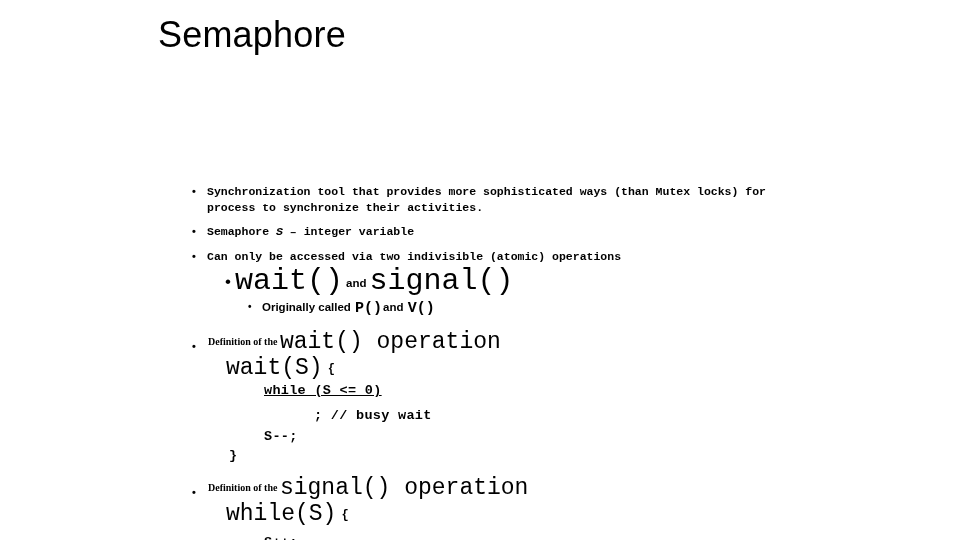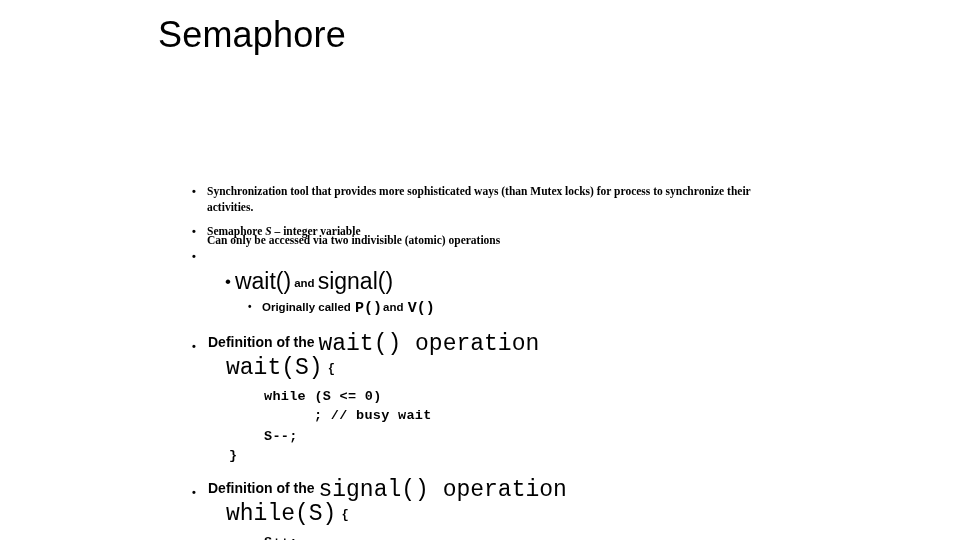--- a/index.html
+++ b/index.html
@@ -47,129 +47,129 @@
   .bullet {
     position: absolute;
     font-family: "Liberation Sans", sans-serif;
     color: #000000;
     line-height: 1;
   }
 
   
   .lvl1 {
     position: absolute;
-    font-family: Liberation Serif, serif;
+    font-family: Liberation Mono, monospace;
     font-size: 11.5px;
     font-weight: bold;
     line-height: 15.5px;
     color: #000000;
   }
   .lvl1 .btxt { display: block; }
   .dot1 {
     position: absolute;
     left: 192px;
     font-size: 11px;
     font-weight: bold;
     line-height: 15.5px;
   }
 
   .p1 { left: 207px; top: 96px; width: 560px; white-space: normal; }
   .p2 { left: 207px; top: 136px; }
-  .p3 { left: 207px; top: 145px; }
+  .p3 { left: 207px; top: 161px; }
 
   .d1 { top: 96px; }
   .d2 { top: 136px; }
   .d3 { top: 161px; }
 
   em.var {
     font-style: italic;
     font-weight: bold;
   }
 
   
   .code-lg {
-    font-family: Liberation Sans, sans-serif;
+    font-family: Liberation Mono, monospace;
+    font-size: 30px;
+    font-weight: normal;
+    letter-spacing: 0px;
+  }
+  .headline-row {
+    position: absolute;
+    left: 225px;
+    top: 180px;
+    white-space: nowrap;
+    line-height: 26px;
+  }
+  .headline-row .big-dot {
+    font-family: "Liberation Sans", sans-serif;
+    font-size: 17px;
+    vertical-align: 2px;
+    margin-right: 4px;
+  }
+  .small-and {
+    font-family: "Liberation Sans", sans-serif;
+    font-size: 11.5px;
+    font-weight: bold;
+    vertical-align: 2px;
+    padding: 0 3px;
+  }
+
+  
+  .sub-row {
+    position: absolute;
+    left: 262px;
+    top: 211px;
+    white-space: nowrap;
+    font-family: "Liberation Sans", sans-serif;
+    font-size: 11.5px;
+    font-weight: bold;
+    line-height: 16px;
+  }
+  .sub-row .sdot {
+    position: absolute;
+    left: -14px;
+    top: 0;
+    font-size: 10px;
+  }
+  .code-md {
+    font-family: "Liberation Mono", monospace;
+    font-size: 15px;
+    font-weight: bold;
+    letter-spacing: 0px;
+    vertical-align: -1px;
+    padding: 0 1px;
+  }
+
+  
+  .defrow {
+    position: absolute;
+    white-space: nowrap;
+    line-height: 24px;
+  }
+  .defrow .ddot {
+    position: absolute;
+    left: -16px;
+    top: 4px;
+    font-family: "Liberation Sans", sans-serif;
+    font-size: 11px;
+    font-weight: bold;
+  }
+  .def-label {
+    font-family: Liberation Serif, serif;
+    font-size: 10px;
+    font-weight: bold;
+    vertical-align: 3px;
+    text-align: center;
+  }
+  .code-xl {
+    font-family: "Liberation Mono", monospace;
     font-size: 23px;
     font-weight: normal;
     letter-spacing: 0px;
   }
-  .headline-row {
-    position: absolute;
-    left: 225px;
-    top: 180px;
-    white-space: nowrap;
-    line-height: 26px;
-  }
-  .headline-row .big-dot {
-    font-family: "Liberation Sans", sans-serif;
-    font-size: 17px;
-    vertical-align: 2px;
-    margin-right: 4px;
-  }
-  .small-and {
-    font-family: "Liberation Sans", sans-serif;
-    font-size: 11.5px;
-    font-weight: bold;
-    vertical-align: 2px;
-    padding: 0 3px;
-  }
-
-  
-  .sub-row {
-    position: absolute;
-    left: 262px;
-    top: 211px;
-    white-space: nowrap;
-    font-family: "Liberation Sans", sans-serif;
-    font-size: 11.5px;
-    font-weight: bold;
-    line-height: 16px;
-  }
-  .sub-row .sdot {
-    position: absolute;
-    left: -14px;
-    top: 0;
-    font-size: 10px;
-  }
-  .code-md {
-    font-family: "Liberation Mono", monospace;
-    font-size: 15px;
-    font-weight: bold;
-    letter-spacing: 0px;
-    vertical-align: -1px;
-    padding: 0 1px;
-  }
-
-  
-  .defrow {
-    position: absolute;
-    white-space: nowrap;
-    line-height: 24px;
-  }
-  .defrow .ddot {
-    position: absolute;
-    left: -16px;
-    top: 4px;
-    font-family: "Liberation Sans", sans-serif;
-    font-size: 11px;
-    font-weight: bold;
-  }
-  .def-label {
-    font-family: Liberation Sans, sans-serif;
-    font-size: 14px;
-    font-weight: bold;
-    vertical-align: 3px;
-    text-align: center;
-  }
-  .code-xl {
-    font-family: "Liberation Mono", monospace;
-    font-size: 23px;
-    font-weight: normal;
-    letter-spacing: 0px;
-  }
   .def-wait   { left: 208px; top: 242px; }
   .def-signal { left: 208px; top: 388px; }
 
   
   .sigline {
     position: absolute;
     white-space: nowrap;
     font-family: "Liberation Mono", monospace;
     font-size: 23px;
     font-weight: normal;
@@ -188,21 +188,21 @@
   
   .codeline {
     position: absolute;
     white-space: pre;
     font-family: "Liberation Mono", monospace;
     font-size: 13.5px;
     font-weight: bold;
     line-height: 20px;
     letter-spacing: 0.3px;
   }
-  .cw1 { left: 264px; top: 299px; }
+  .cw1 { left: 264px; top: 293px; text-decoration: underline; }
   .cw2 { left: 314px; top: 318px; }
   .cw3 { left: 264px; top: 339px; }
   .cw4 { left: 229px; top: 358px; }
 
   .cs1 { left: 264px; top: 445px; }
 </style>
 </head>
 <body>
 
 <div class="slide">

